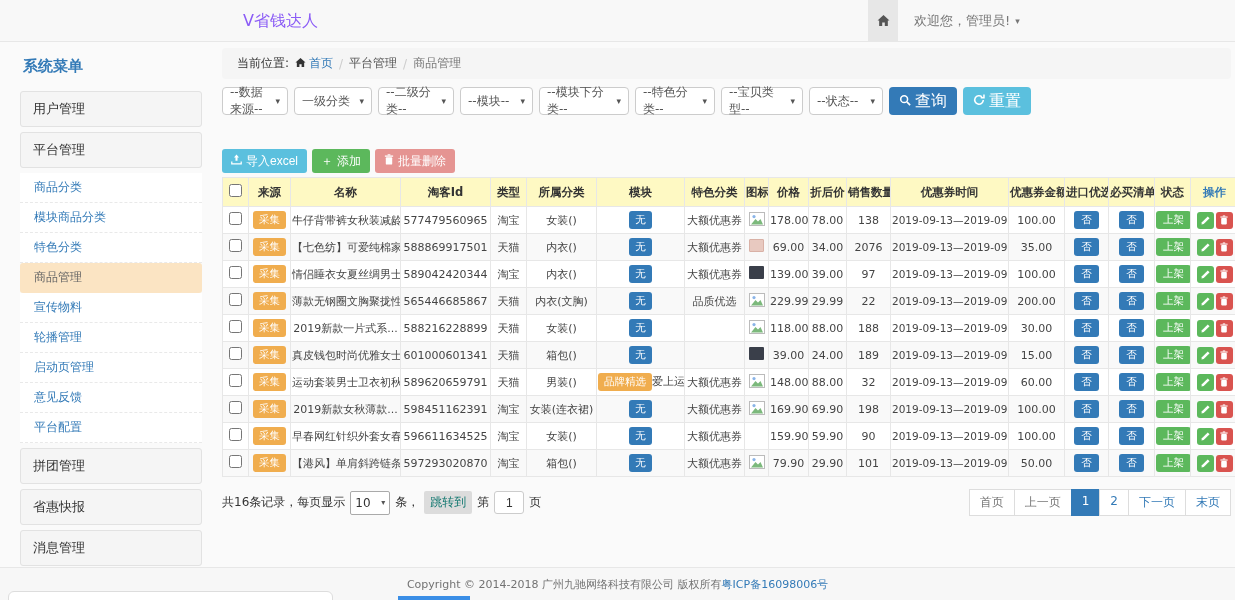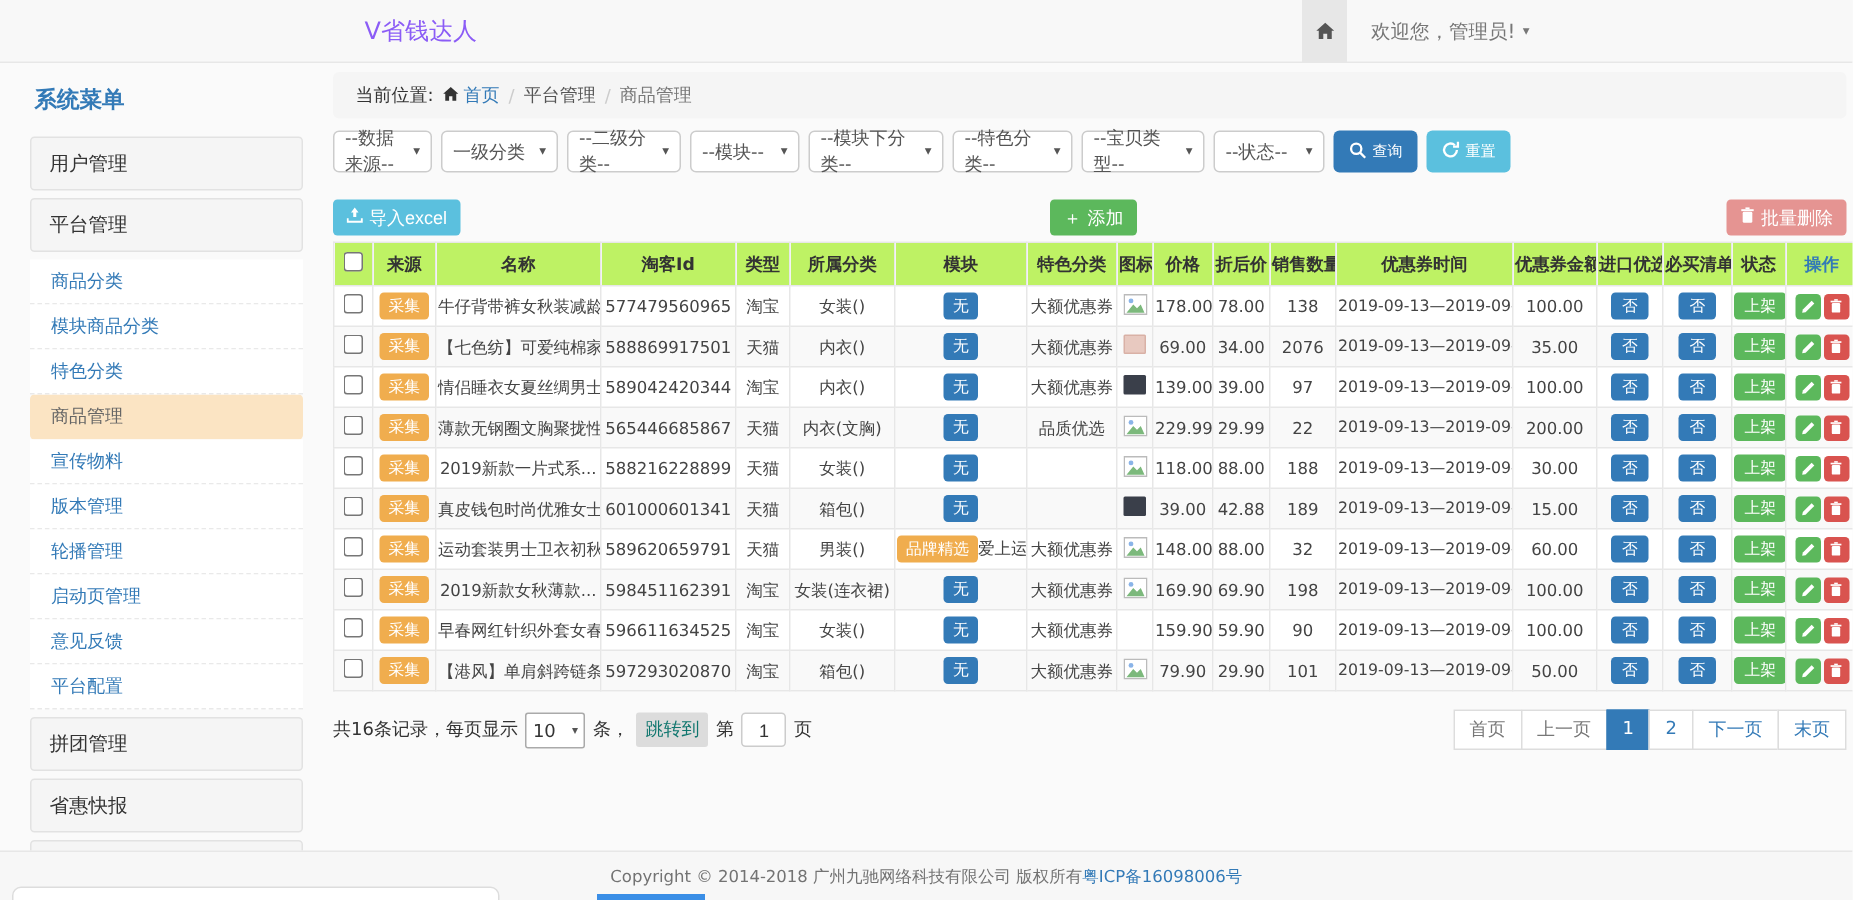--- a/index.html
+++ b/index.html
@@ -31,35 +31,35 @@
   .bc-sep { color:#ccc; }
   .bc-item { color:#555; }
   .bc-current { color:#777; }
 
   
   .filter-bar { margin-top:8px; display:flex; align-items:center; gap:6px; }
   .sel { height:28px; border:1px solid #ccc; border-radius:4px; background:#fff; display:flex; align-items:center; justify-content:space-between; padding:0 7px; font-size:12px; color:#555; cursor:pointer; flex:none; }
   .sel .caret { font-size:9px; color:#555; margin-left:4px; }
   .txt { height:28px; border:1px solid #ccc; border-radius:4px; background:#fff; padding:0 8px; font-size:12px; color:#555; flex:none; }
   .txt::placeholder { color:#aaa; }
-  .btn { height:28px; border:none; border-radius:4px; color:#fff; font-size:10px; padding:0 10px; display:flex; align-items:center; gap:4px; cursor:pointer; flex:none; }
+  .btn { height:28px; border:none; border-radius:4px; color:#fff; font-size:16px; padding:0 10px; display:flex; align-items:center; gap:4px; cursor:pointer; flex:none; }
   .btn-search { background:#337ab7; }
   .btn-reset { background:#5bc0de; }
 
   
-  .actions-row { margin-top:18px; display:flex; justify-content:space-between; gap:15px; }
+  .actions-row { margin-top:34px; display:flex; justify-content:flex-start; gap:5px; }
   .btn-sm { height:24px; border:none; border-radius:3px; color:#fff; font-size:12px; padding:0 9px; display:flex; align-items:center; gap:4px; cursor:pointer; }
   .btn-import { background:#5bc0de; }
   .btn-add { background:#5cb85c; }
   .btn-batch-del { background:#e59492; }
 
   
   table { margin-top:4px; width:100%; border-collapse:collapse; background:#fff; table-layout:fixed; }
   th, td { border:1px solid #e7e7e7; text-align:center; white-space:nowrap; overflow:hidden; vertical-align:middle; }
-  th { font-size:11.5px; color:#333; font-weight:bold; padding:6px 1px; background:#bef264; }
+  th { font-size:11.5px; color:#333; font-weight:bold; padding:6px 1px; background:#fef9c3; }
   th.th-ops { color:#337ab7; }
   td { font-size:11px; color:#444; padding:4px 1px; height:27px; }
   tbody tr:nth-child(even) td { background:#f9f9f9; }
   td.small { font-size:10.5px; }
   .badge { display:inline-block; border-radius:3px; color:#fff; font-size:10.5px; padding:2px 6px; }
   .badge-orange { background:#f0ad4e; }
   .badge-blue { background:#337ab7; }
   .btn-xs { display:inline-block; border:none; border-radius:3px; color:#fff; font-size:10.5px; padding:2px 7px; cursor:pointer; }
   .btn-blue { background:#337ab7; }
   .btn-green { background:#5cb85c; }
@@ -113,21 +113,20 @@
   <aside class="sidebar">
     <div class="sidebar-title">系统菜单</div>
     <div>
         <div class="side-group">用户管理</div>
         <div class="side-group">平台管理</div>
         <div class="side-link">商品分类</div>
         <div class="side-link">模块商品分类</div>
         <div class="side-link">特色分类</div>
         <div class="side-link active">商品管理</div>
         <div class="side-link">宣传物料</div>
-        <div class="side-link">版本管理</div>
         <div class="side-link">轮播管理</div>
         <div class="side-link">启动页管理</div>
         <div class="side-link">意见反馈</div>
         <div class="side-link">平台配置</div>
         <div class="side-group">拼团管理</div>
         <div class="side-group">省惠快报</div>
         <div class="side-group">消息管理</div>
       </div>
   </aside>
 
@@ -439,21 +438,21 @@
             <td><input type="checkbox" style=""></td>
             <td><span class="badge badge-orange">采集</span></td>
             <td>真皮钱包时尚优雅女士...</td>
             <td>601000601341</td>
             <td>天猫</td>
             <td>箱包()</td>
             <td><span class="badge badge-blue">无</span></td>
             <td></td>
             <td><span class="thumb thumb-dark"></span></td>
             <td>39.00</td>
-            <td>42.88</td>
+            <td>24.00</td>
             <td>189</td>
             <td class="small">2019-09-13—2019-09-20</td>
             <td>15.00</td>
             <td><button class="btn-xs btn-blue">否</button></td>
             <td><button class="btn-xs btn-blue">否</button></td>
             <td><button class="btn-xs btn-green">上架</button></td>
             <td><button class="op-btn op-edit">
                 <span><svg width="9" height="9" viewBox="0 0 10 10">
                     <path d="M0.5 9.5 L1 7 L7.5 0.5 L9.5 2.5 L3 9 Z" fill="#fff"></path>
                   </svg></span>

